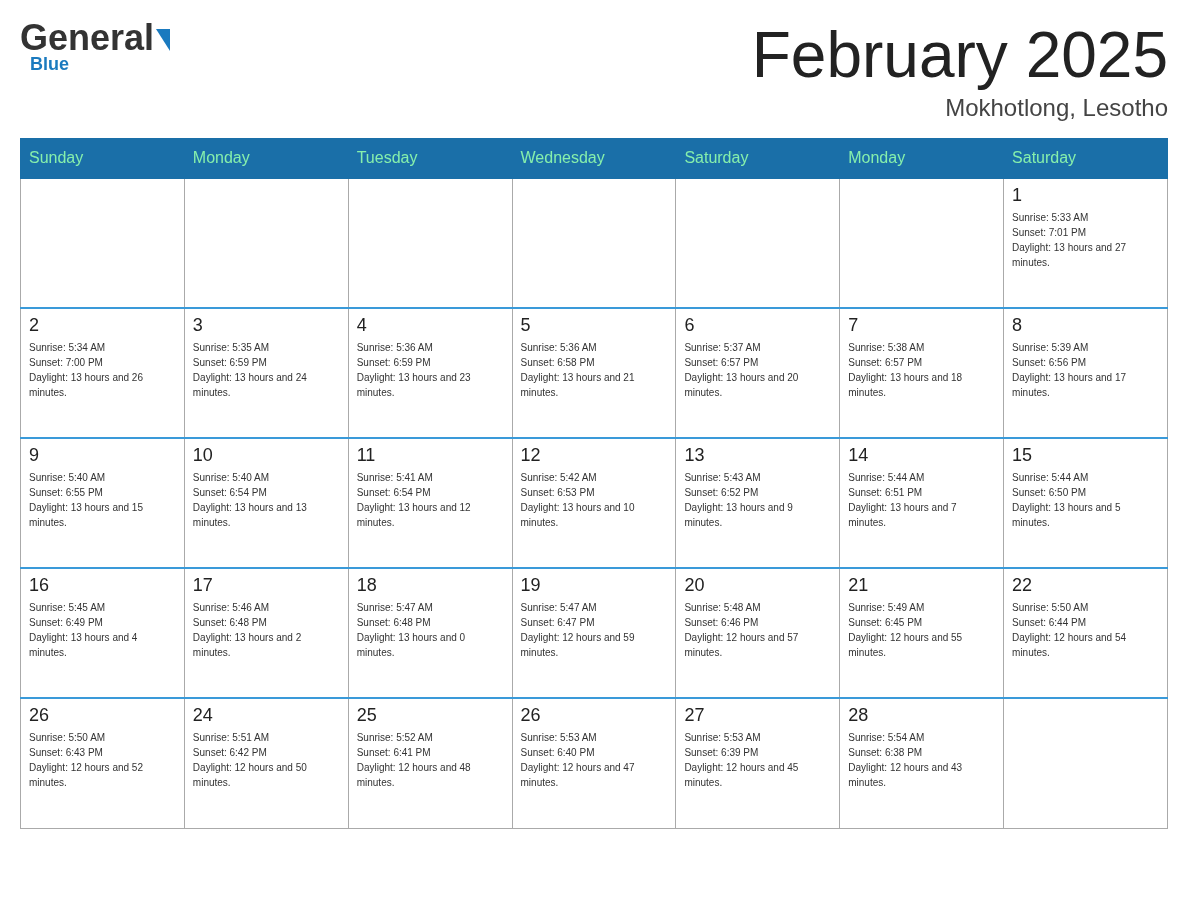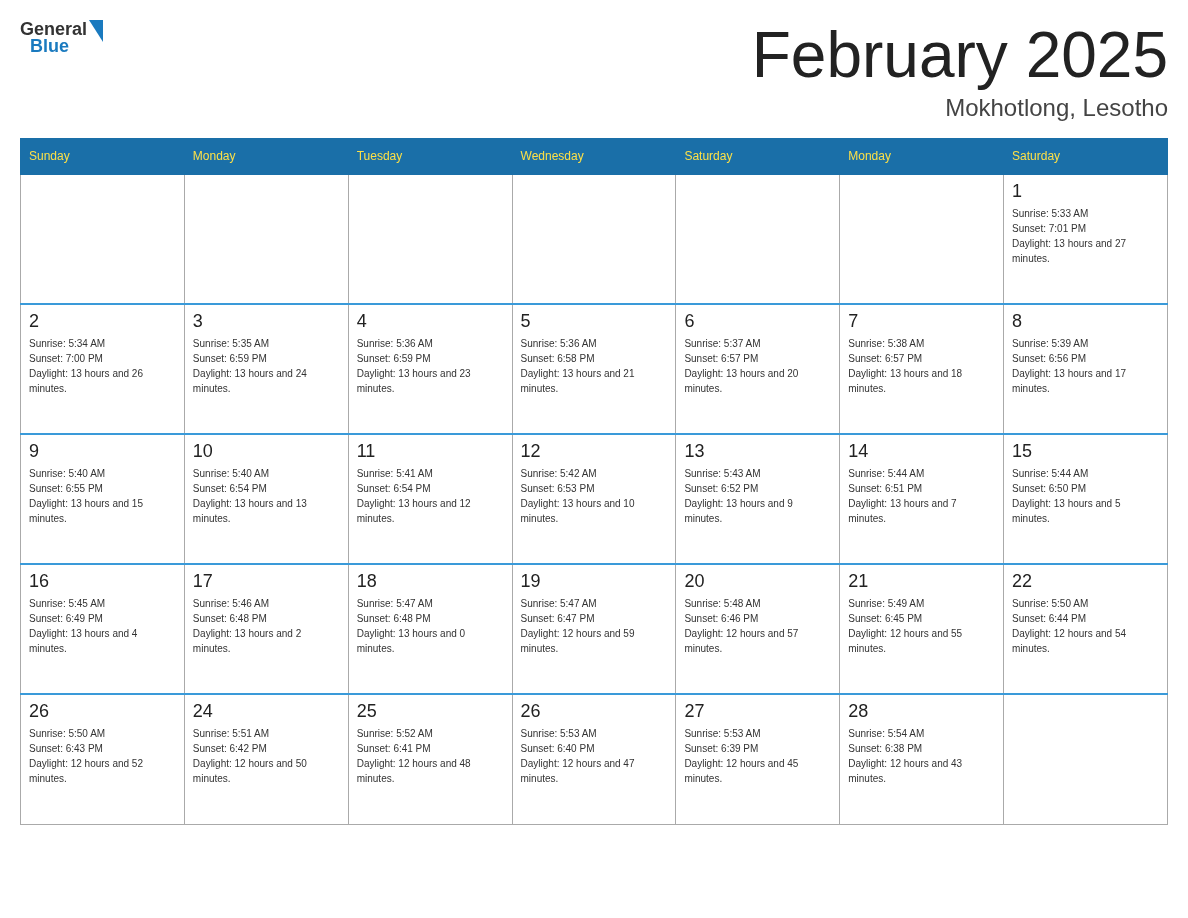--- a/index.html
+++ b/index.html
@@ -17,21 +17,21 @@
       margin-bottom: 16px;
     }
     .logo {
       display: flex;
       flex-direction: column;
       align-items: flex-start;
     }
     .logo-text {
       display: flex;
       align-items: center;
-      font-size: 18px;
+      font-size: 36px;
       font-weight: bold;
       color: #333;
       line-height: 1;
     }
     .logo-general { color: #333; }
     .logo-arrow {
       display: inline-block;
       width: 0;
       height: 0;
       border-left: 14px solid transparent;
@@ -61,24 +61,24 @@
       color: #444;
       margin-top: 4px;
     }
     .calendar {
       width: 100%;
       border-collapse: collapse;
       border: 1px solid #999;
     }
     .calendar th {
       background-color: #1a6fa8;
-      color: #fde047;
+      color: #86efac;
       padding: 10px 8px;
       text-align: left;
-      font-size: 12px;
+      font-size: 16px;
       font-weight: normal;
       border: 1px solid #1a6fa8;
     }
     .calendar td {
       vertical-align: top;
       padding: 6px 8px;
       border: 1px solid #aaa;
       width: calc(100% / 7);
       height: 130px;
       font-size: 13px;

